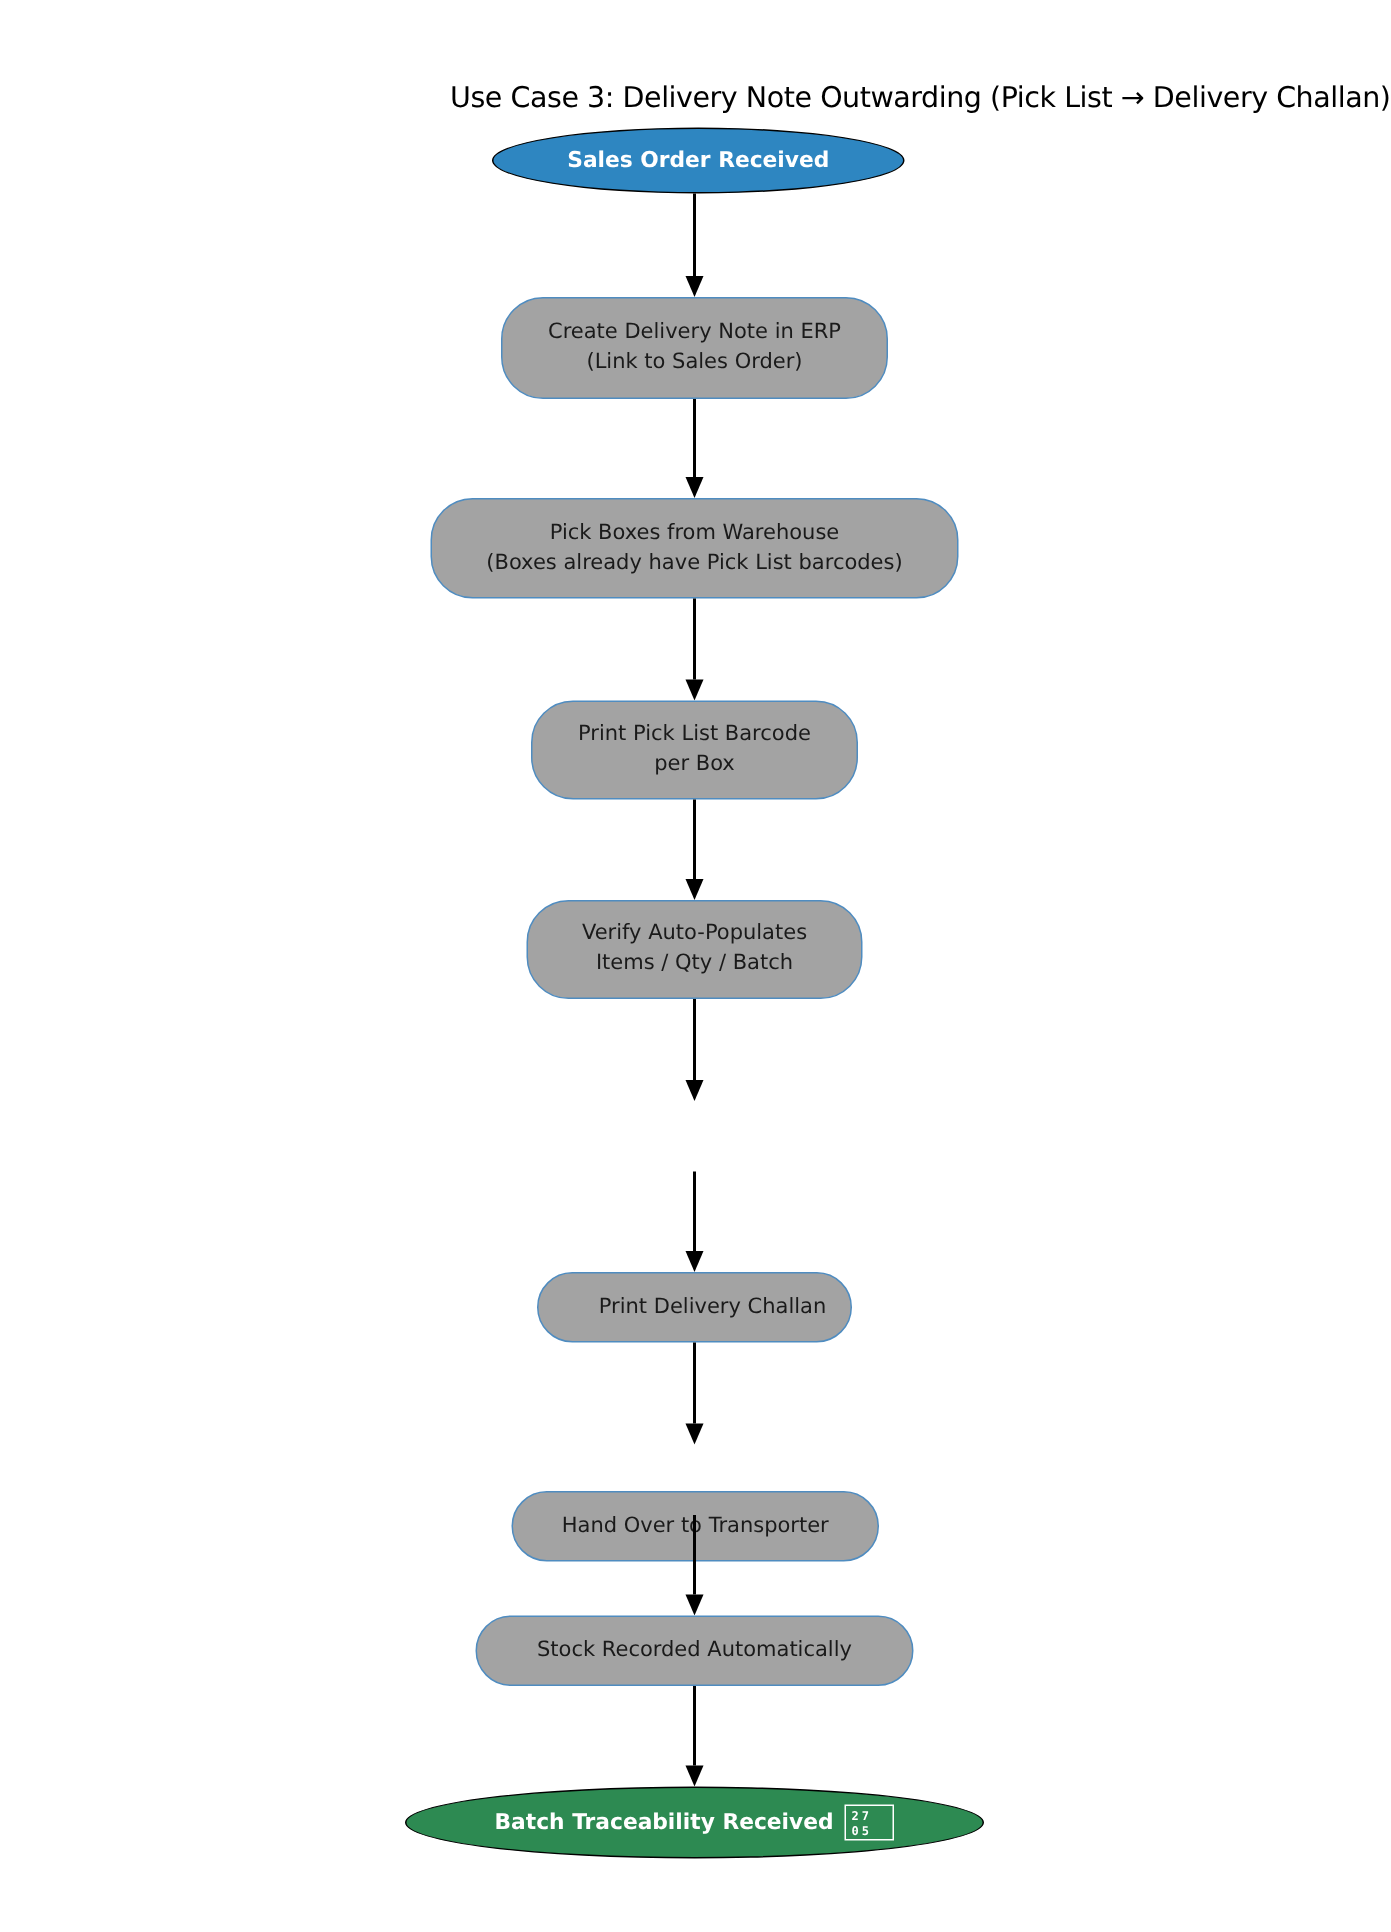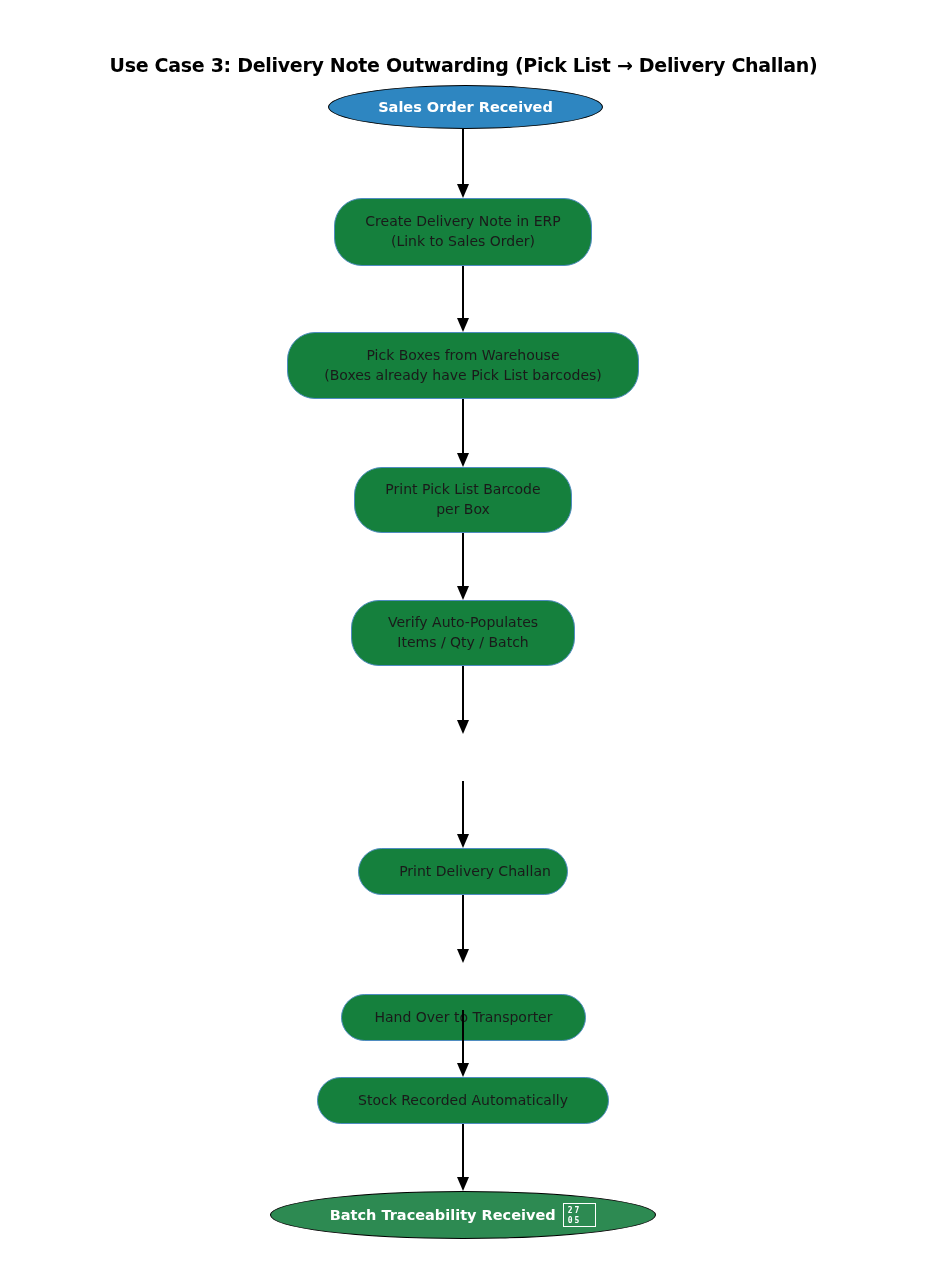--- a/index.html
+++ b/index.html
@@ -6,23 +6,23 @@
   .canvas{
     position:relative;
     width:927px;height:1288px;
     background:#ffffff;
     font-family:"DejaVu Sans", sans-serif;
     overflow:hidden;
   }
   .title{
     position:absolute;
     top:54px;left:0;width:927px;
-    text-align:center;
+    text-align:right;
     font-size:19px;
-    font-weight:bold;
+    font-weight:normal;
     letter-spacing:-0.3px;
     color:#000000;
   }
   .terminal{
     position:absolute;
     border:1.5px solid #000000;
     border-radius:50%;
     display:flex;
     align-items:center;
     justify-content:center;
@@ -30,21 +30,21 @@
     color:#ffffff;
     font-weight:bold;
     font-size:14.5px;
     box-sizing:border-box;
     text-align:center;
   }
   .terminal.start{background:#2e86c1;}
   .terminal.end{background:#2d8a52;}
   .step{
     position:absolute;
-    background:#15803d;
+    background:#a3a3a3;
     border:1.4px solid #4f8cc0;
     border-radius:28px;
     display:flex;
     align-items:center;
     justify-content:center;
     text-align:center;
     font-size:14px;
     line-height:1.4;
     color:#1a1a1a;
     white-space:pre-line;

